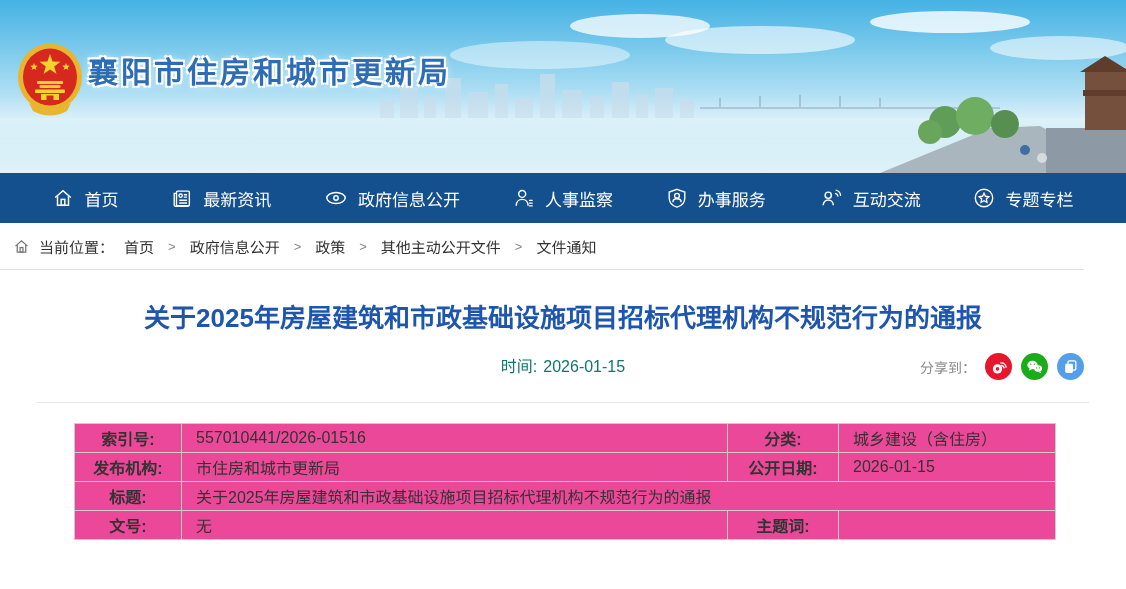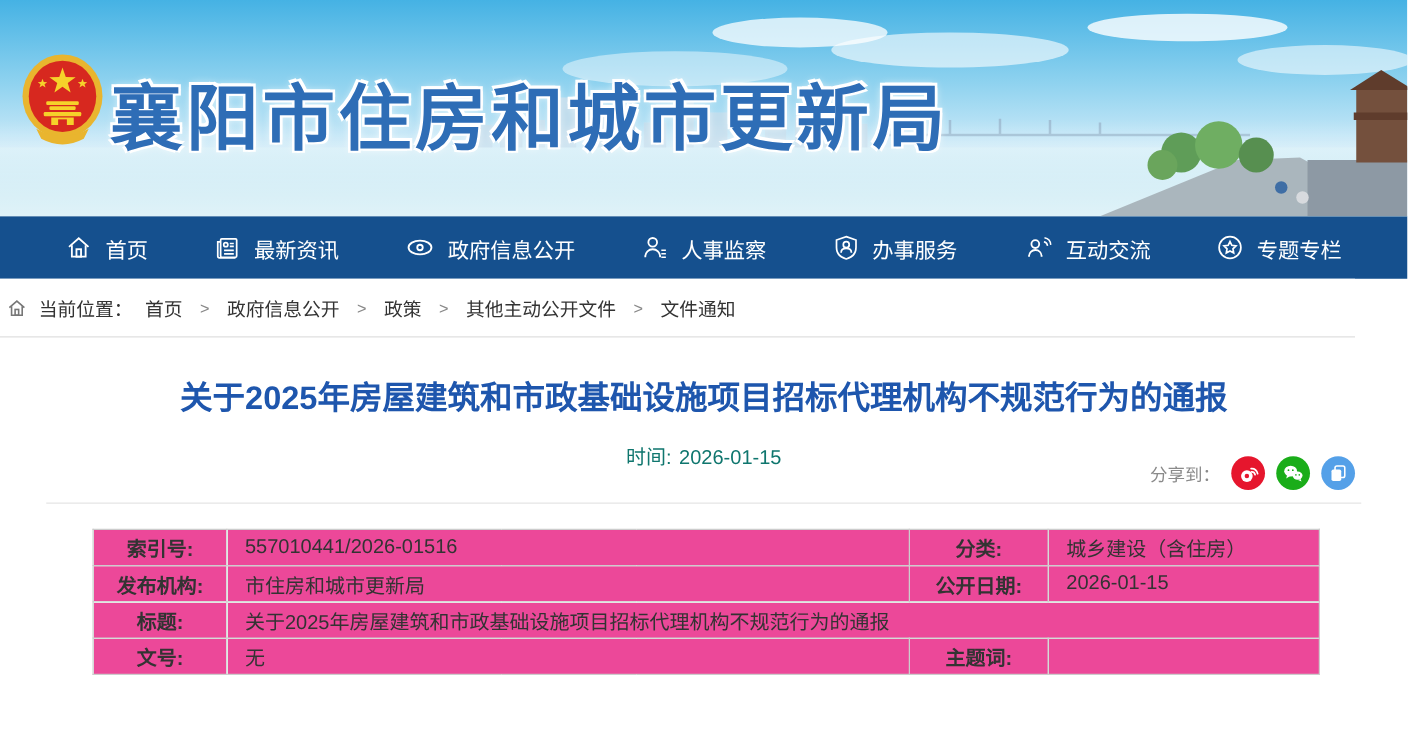--- a/index.html
+++ b/index.html
@@ -5,49 +5,49 @@
   * { margin:0; padding:0; box-sizing:border-box; }
   html,body { width:1126px; height:589px; overflow:hidden; background:#fff;
               font-family:"Liberation Sans","DejaVu Sans",sans-serif; }
 
   
   .banner { position:relative; width:1126px; height:173px; overflow:hidden; }
   .banner-bg { position:absolute; inset:0; }
   .emblem { position:absolute; left:15px; top:41px; width:70px; height:78px; }
   .site-title {
     position:absolute; left:88px; top:48px;
-    font-size:58px; font-weight:bold; letter-spacing:3px; color:#2e6db6;
+    font-size:30px; font-weight:bold; letter-spacing:3px; color:#2e6db6;
     text-shadow:-2px -2px 0 #fff, 2px -2px 0 #fff, -2px 2px 0 #fff, 2px 2px 0 #fff,
                 0 0 8px rgba(255,255,255,.9);
     white-space:nowrap;
   }
 
   
   .nav { width:1126px; height:50px; background:#15508e; display:flex;
          align-items:center; justify-content:space-around; padding:0 26px; }
   .nav-item { display:flex; align-items:center; gap:10px; color:#fff;
               font-size:17px; cursor:pointer; white-space:nowrap; }
   .nav-item svg { display:block; }
 
   
   .breadcrumb { width:1084px; height:47px; display:flex; align-items:center;
-                padding-left:5px; font-size:15px; color:#333;
+                padding-left:13px; font-size:15px; color:#333;
                 border-bottom:1px solid #e0e0e0; background:#fff; }
   .breadcrumb .home-ic { margin-right:9px; display:flex; }
   .crumb-label { margin-right:10px; }
   .crumb-link { color:#333; text-decoration:none; cursor:pointer; }
   .crumb-sep { color:#888; margin:0 14px; font-size:13px; }
 
   
   .article-title { margin:30px 60px 0; text-align:center; font-size:26px;
                    font-weight:bold; color:#1e56ad; line-height:36px; }
   .meta-row { position:relative; margin-top:17px; height:28px; }
   .time-wrap { text-align:center; font-size:16px; color:#0f766e; line-height:28px; }
   .time-value { margin-left:6px; }
-  .share-wrap { position:absolute; right:42px; top:12px; display:flex;
+  .share-wrap { position:absolute; right:42px; top:0; display:flex;
                 align-items:center; gap:9px; font-size:14px; color:#8a8a8a; }
   .share-btn { width:27px; height:27px; border-radius:50%; display:flex;
                align-items:center; justify-content:center; cursor:pointer; }
   .share-weibo { background:#e6162d; }
   .share-wechat { background:#1aad19; }
   .share-copy { background:#54a0e8; }
 
   .content-divider { margin:21px 37px 0; border-top:1px solid #e5e5e5; }
 
   

